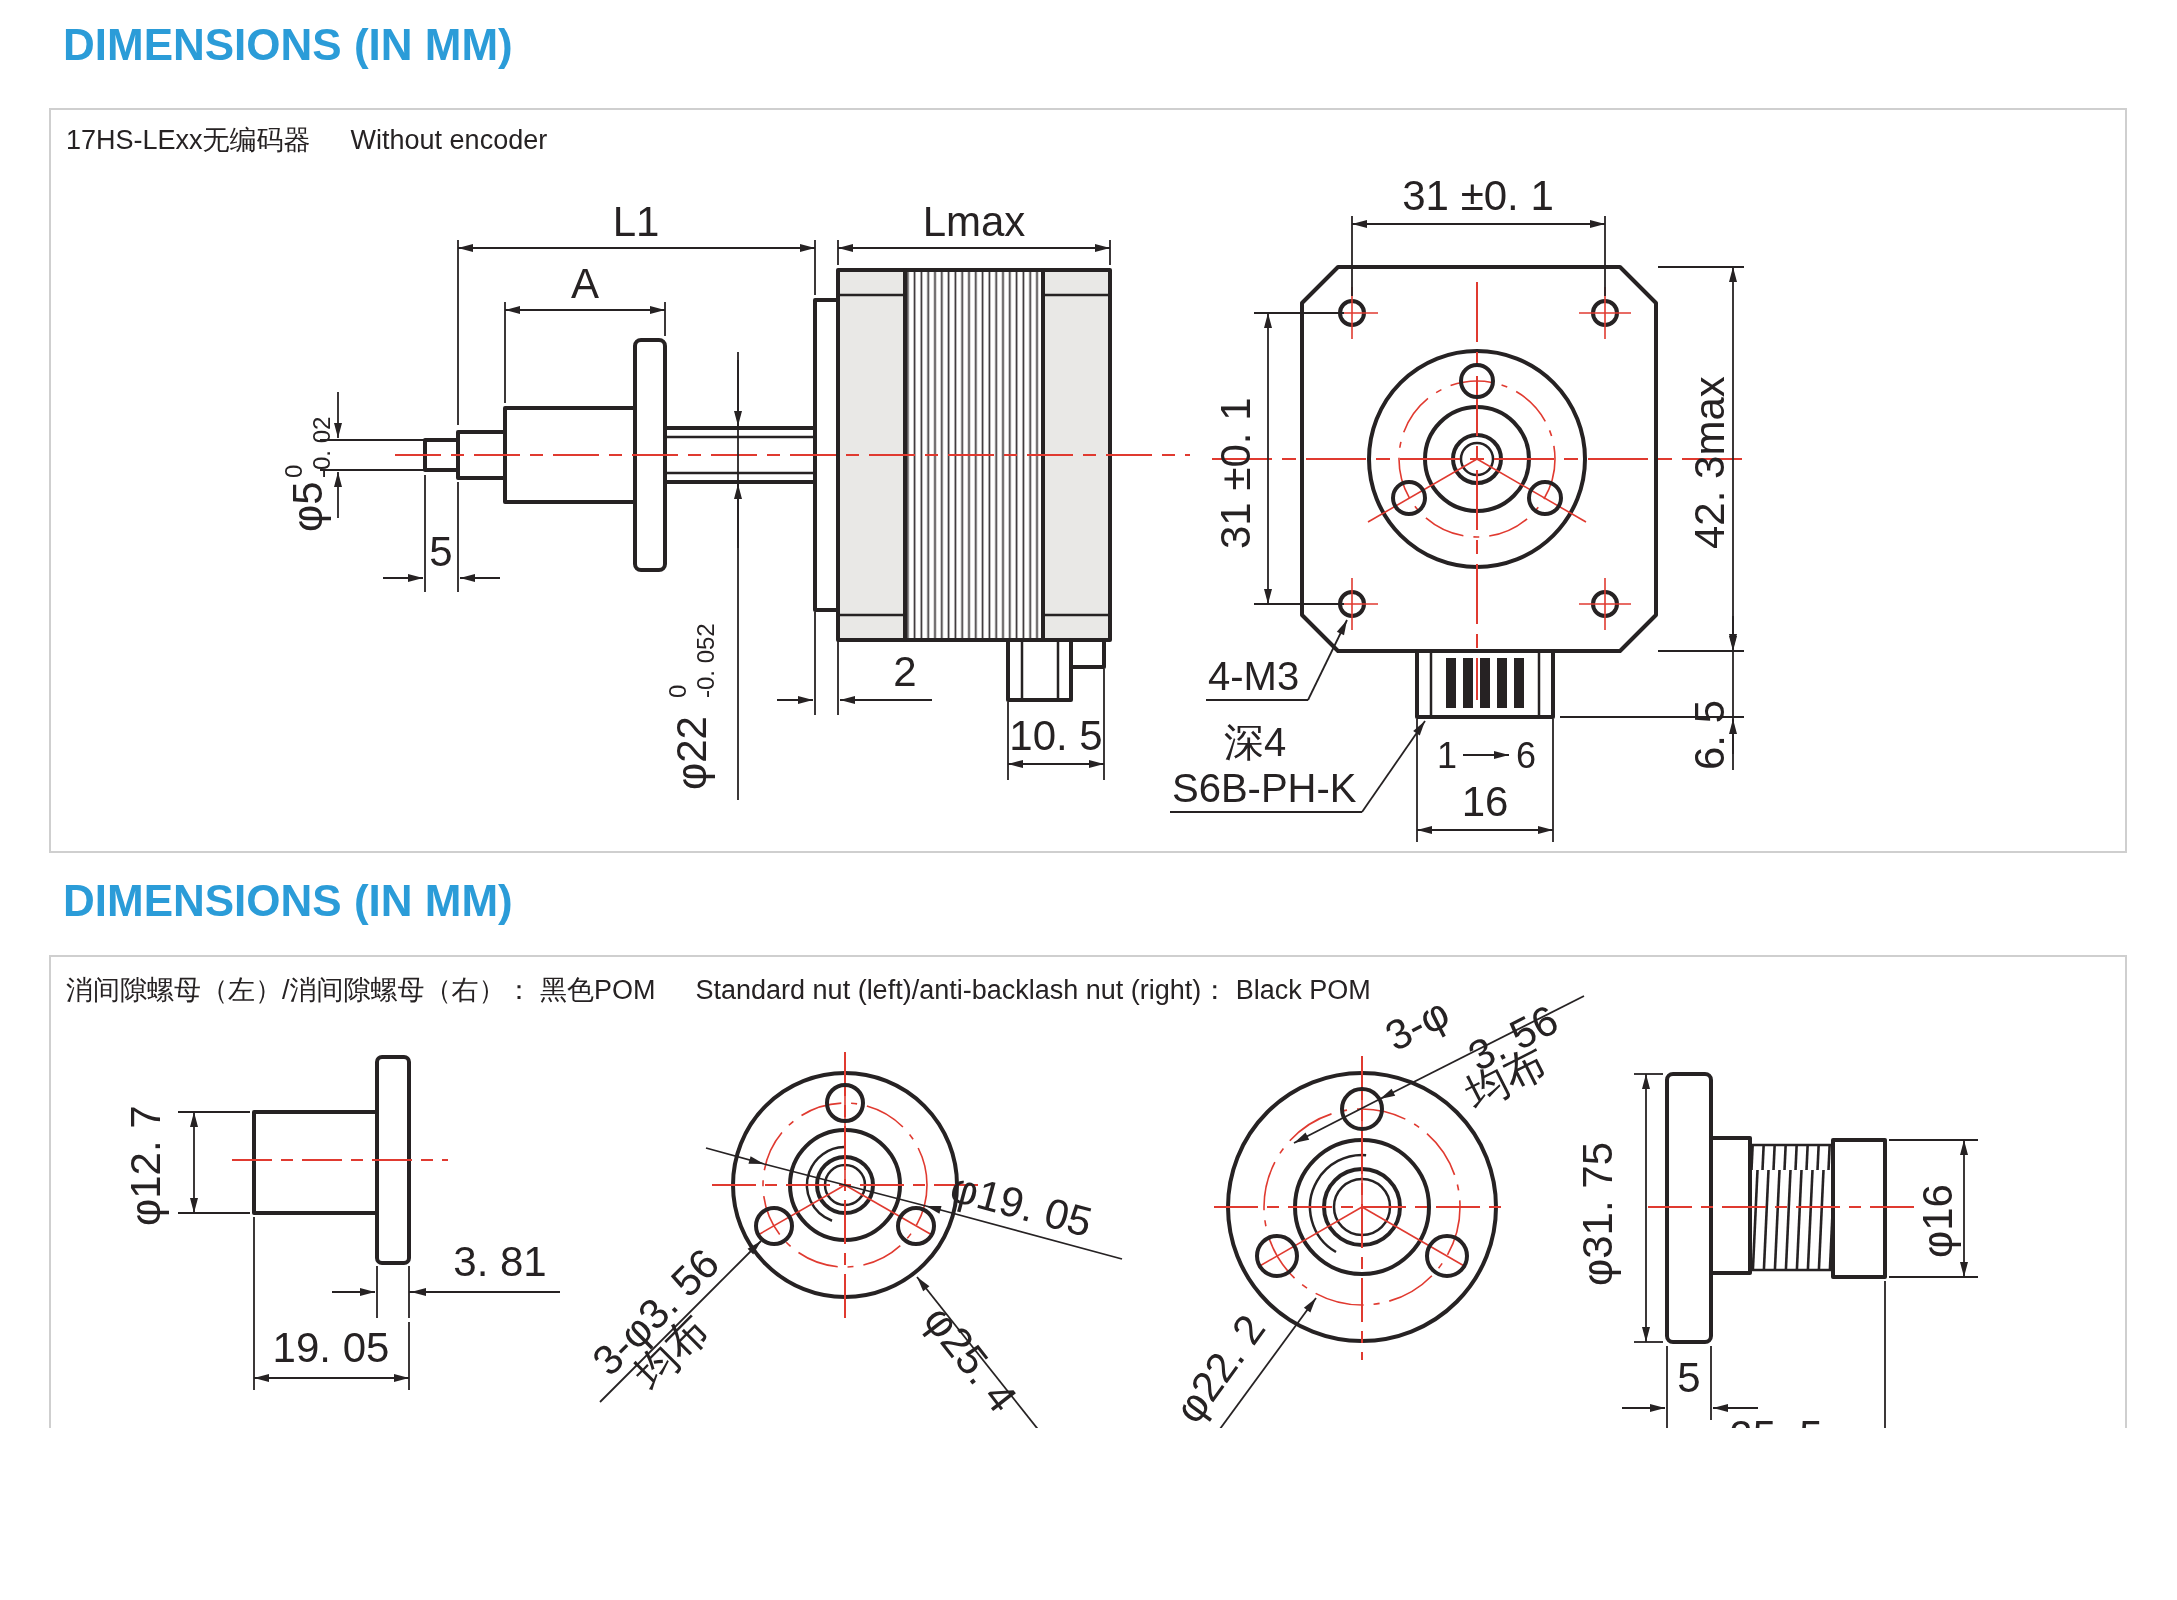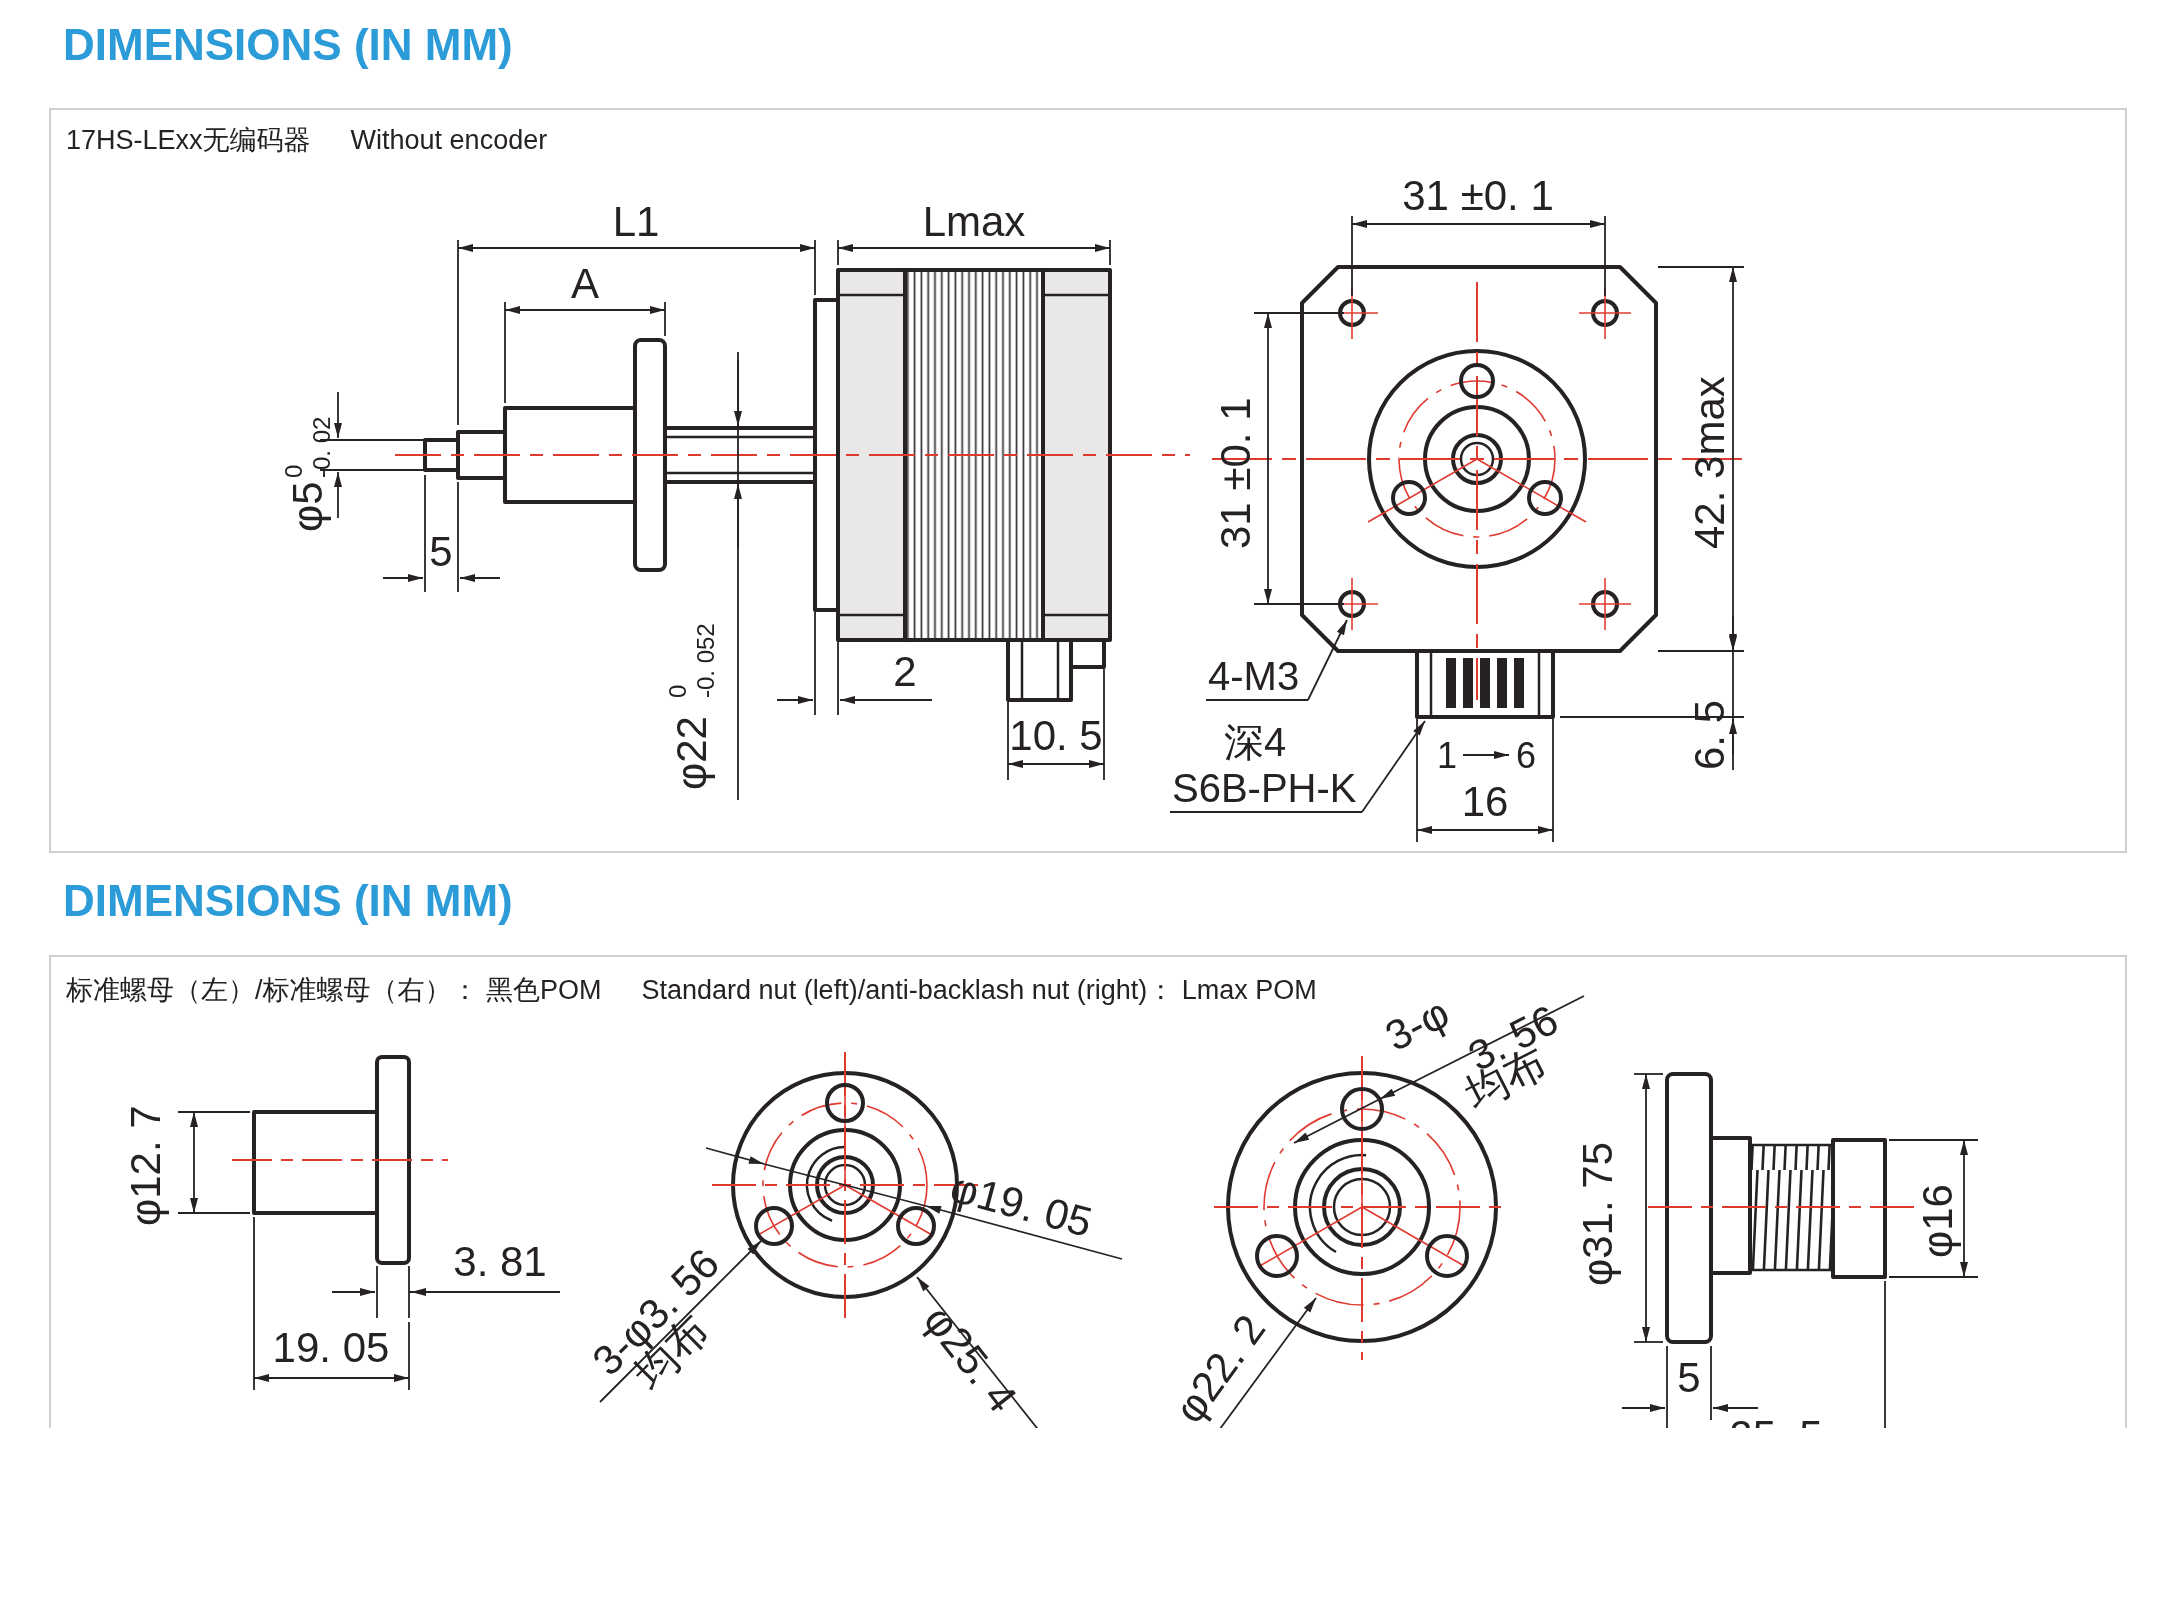--- a/index.html
+++ b/index.html
@@ -36,21 +36,21 @@
 
   <h2 class="sec-title" id="title1">DIMENSIONS (IN MM)</h2>
   <div class="box" id="box1"></div>
   <div class="subtitle" id="sub1">
     <span>17HS-LExx无编码器</span><span class="gap"></span><span>Without encoder</span>
   </div>
 
   <h2 class="sec-title" id="title2">DIMENSIONS (IN MM)</h2>
   <div class="box" id="box2"></div>
   <div class="subtitle" id="sub2">
-    <span>标准螺母（左）/标准螺母（右）： 黑色POM</span><span class="gap"></span><span>Standard nut (left)/anti-backlash nut (right)： Lmax POM</span>
+    <span>消间隙螺母（左）/消间隙螺母（右）： 黑色POM</span><span class="gap"></span><span>Standard nut (left)/anti-backlash nut (right)： Black POM</span>
   </div>
 
   <svg class="overlay" width="2177" height="1600" viewBox="0 0 2177 1600">
     <defs>
       <marker id="arw" markerWidth="17" markerHeight="11" refX="15.5" refY="5" orient="auto-start-reverse" markerUnits="userSpaceOnUse">
         <path d="M0.5,1 L15.5,5 L0.5,9 Z" fill="#262223"></path>
       </marker>
       <pattern id="lam" width="6.8" height="12" patternUnits="userSpaceOnUse">
         <line x1="3.4" y1="0" x2="3.4" y2="12" stroke="#343032" stroke-width="1.7"></line>
       </pattern>

